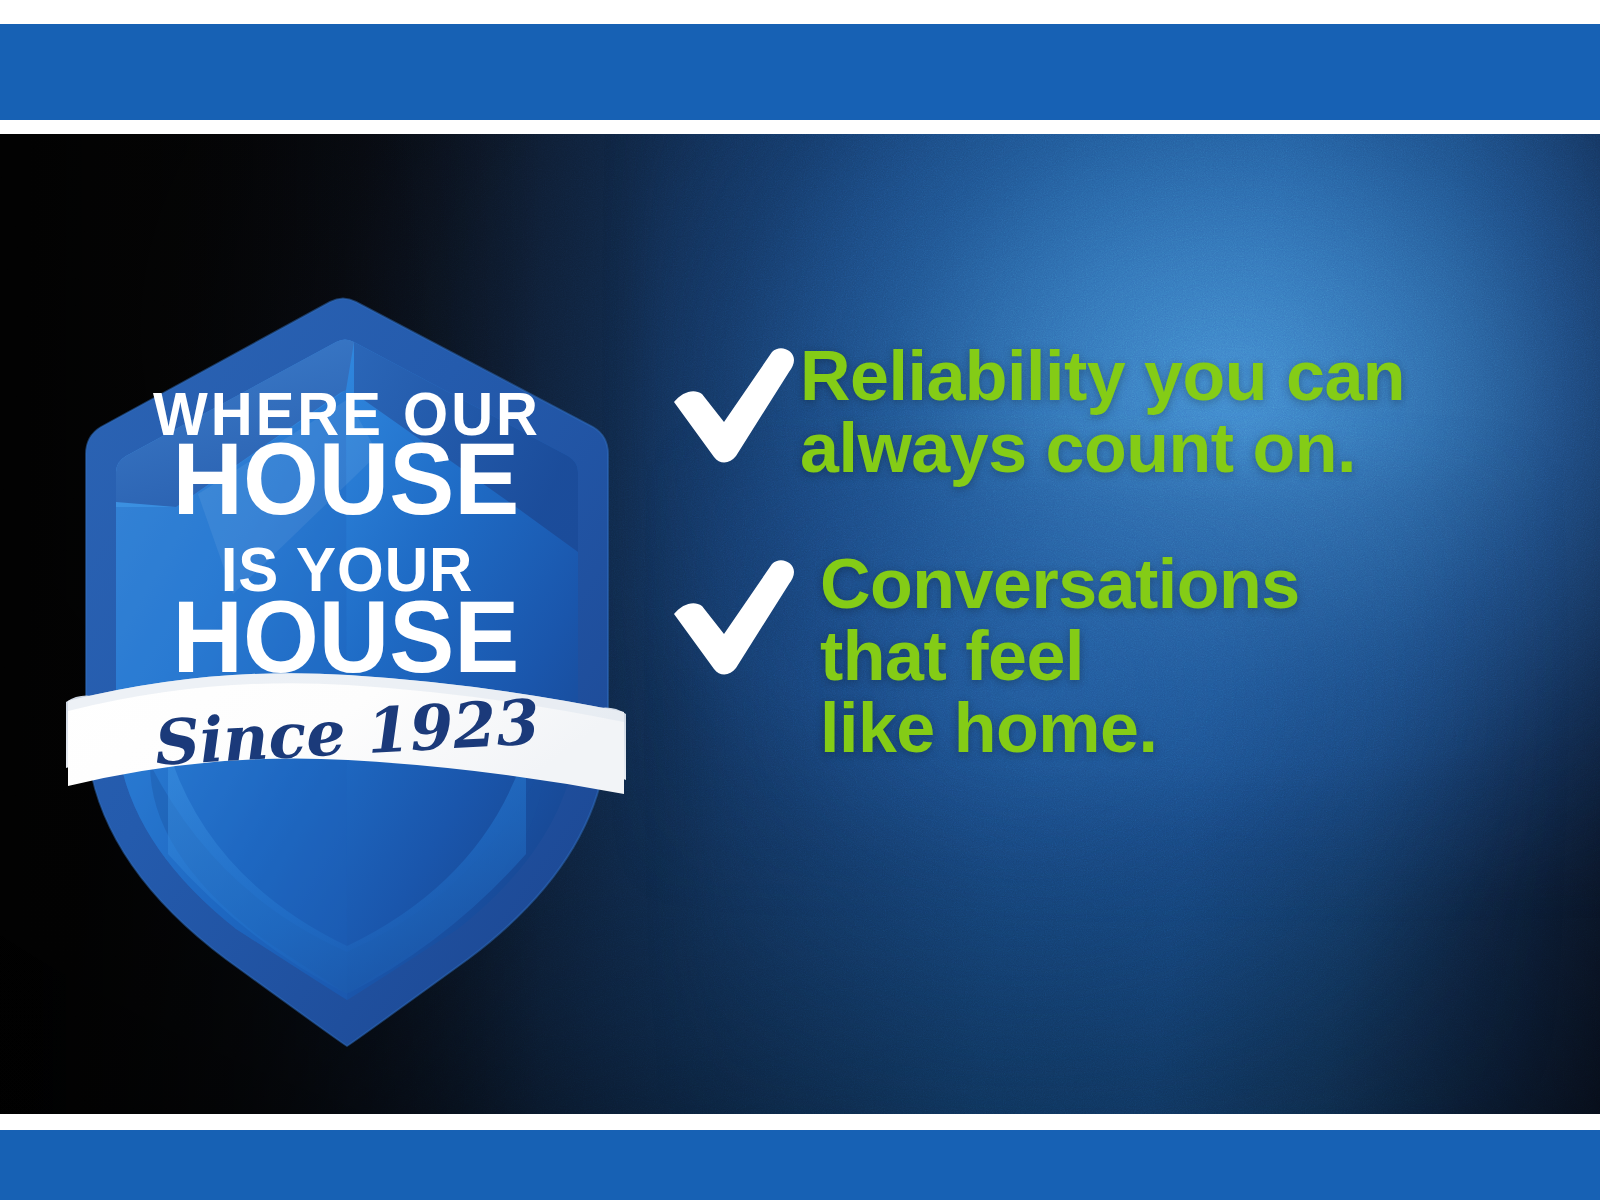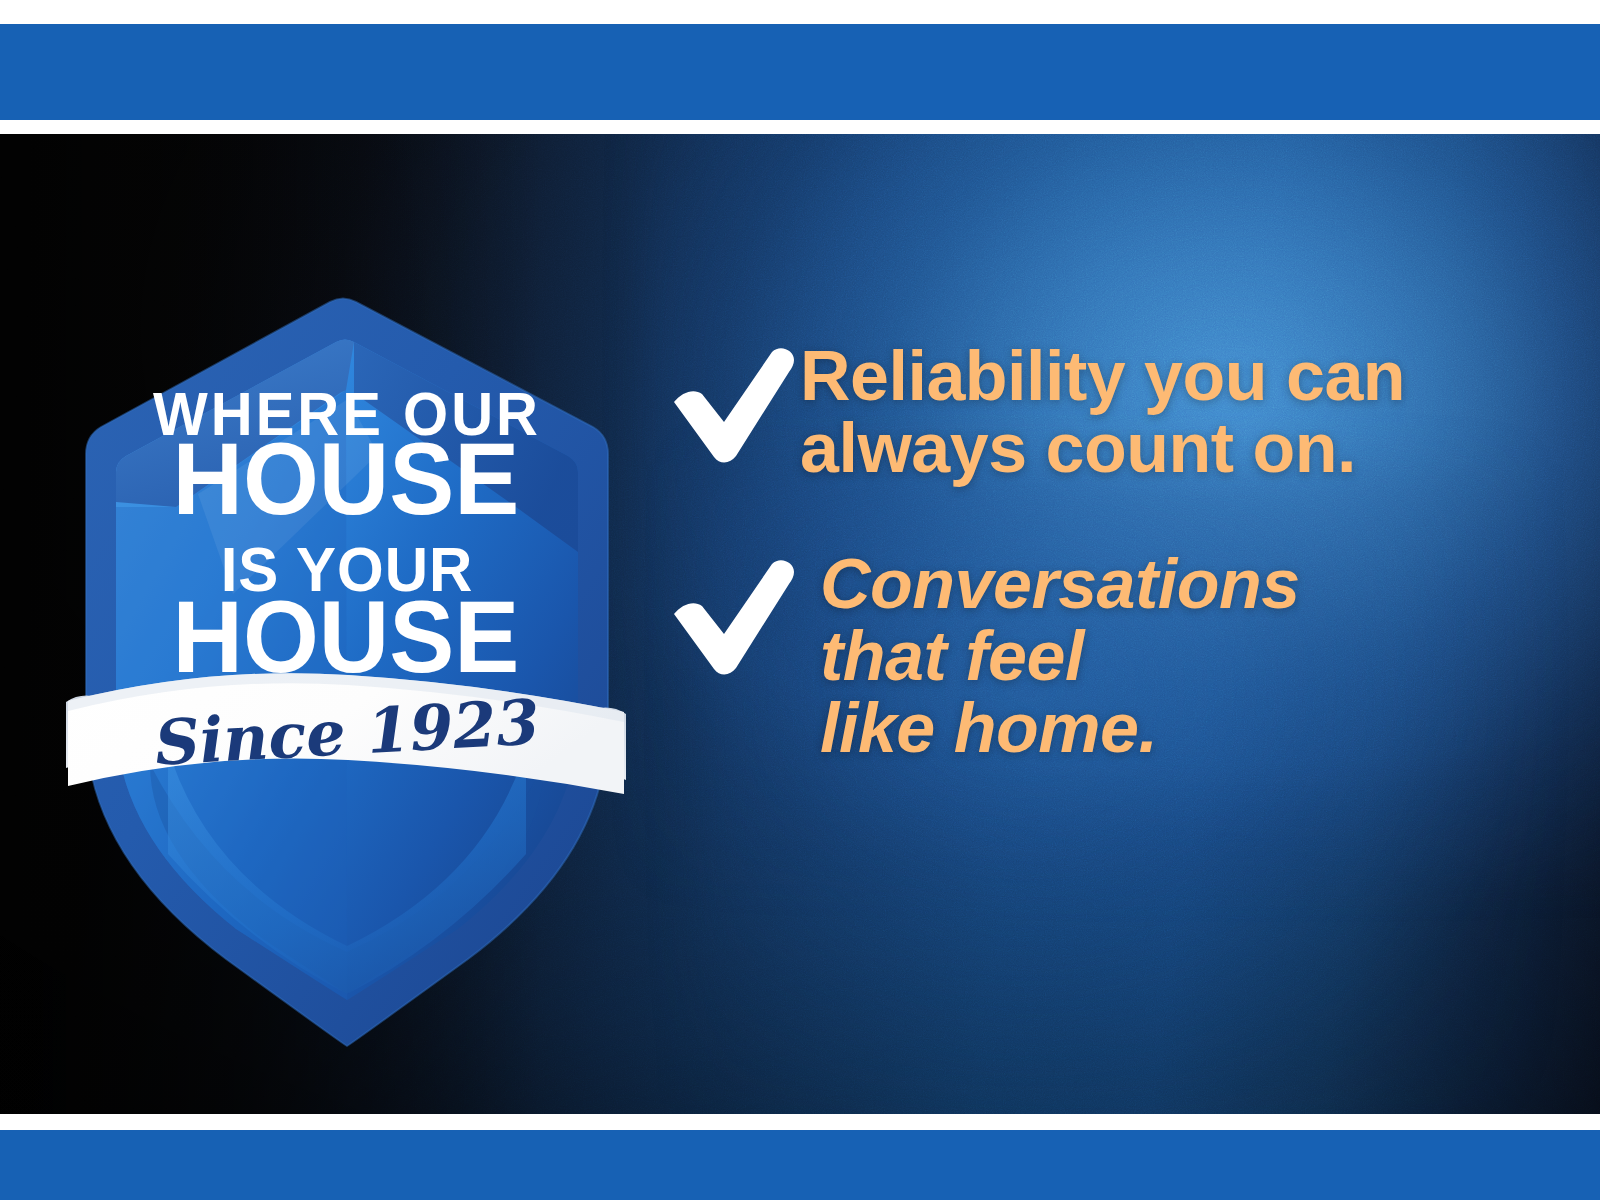--- a/index.html
+++ b/index.html
@@ -133,32 +133,32 @@
   .benefit:last-child { margin-bottom: 0; }
   .check {
     flex: 0 0 auto;
     width: 132px;
     height: 122px;
     margin-top: 10px;
   }
   .check svg { display: block; width: 100%; height: 100%; }
   .benefit-text {
     flex: 1 1 auto;
-    color: #fdba74;
+    color: #84cc16;
     font-family: "Liberation Sans", sans-serif;
     font-weight: bold;
     font-size: 70px;
     line-height: 1.03;
     letter-spacing: -0.5px;
     white-space: pre-line;
     text-shadow: 0 2px 10px rgba(0,0,0,0.28);
   }
   .b1 { padding-top: 6px; }
   .b2 { padding-top: 2px; padding-left: 20px; }
-  .b3 { padding-top: 2px; padding-left: 20px; font-style: italic; }
+  .b3 { padding-top: 2px; padding-left: 20px; }
 </style>
 </head>
 <body>
 
 <div class="poster">
 
   <div class="bar bar-top"></div>
 
   <div class="stage">
     <div class="ramp"></div>

